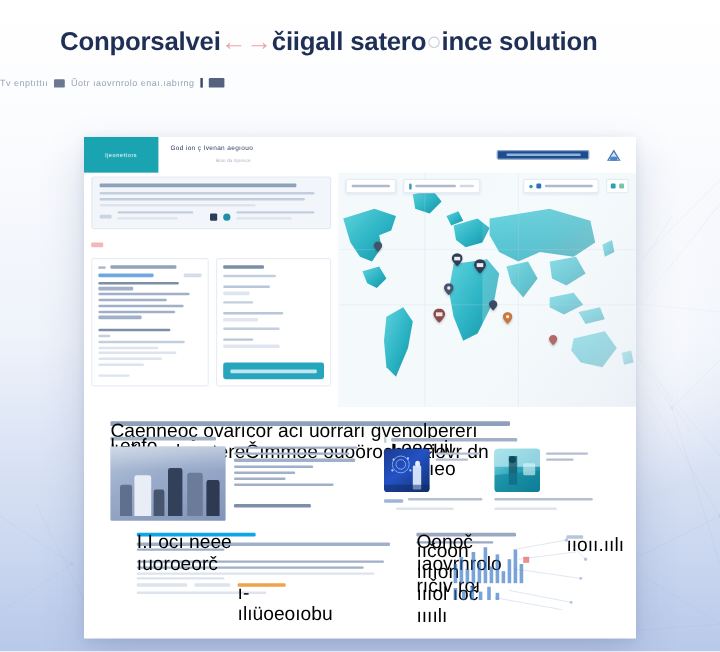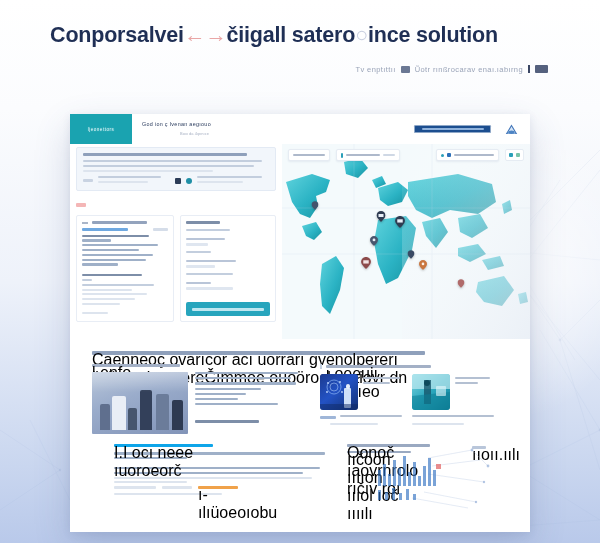--- a/index.html
+++ b/index.html
@@ -22,21 +22,21 @@
   
   .hero{position:absolute;left:0;top:24px;width:548px;text-align:center;z-index:5;}
   .hero h1{
     margin:0;font-size:21.5px;font-weight:700;letter-spacing:-.2px;
     color:#1f2f55;line-height:1.1;
   }
   .hero h1 .accent{color:#e9a6a6;}
   .hero h1 .accent2{color:#c8cfe0;}
   .hero .sub{
     margin-top:17px;font-size:7.5px;color:#9aa4b8;letter-spacing:.4px;
-    display:flex;align-items:center;justify-content:flex-end;gap:5px;
+    display:flex;align-items:center;justify-content:flex-start;gap:5px;
   }
   .sub .chip{display:inline-block;width:9px;height:7px;background:#6b7894;border-radius:1px;}
   .sub .bar{display:inline-block;width:2px;height:8px;background:#3a4663;}
   .sub .chip2{display:inline-block;width:13px;height:8px;background:#55617e;border-radius:1px;}
 
   
   .window{
     position:absolute;left:70px;top:114px;width:460px;height:418px;
     background:#fff;
     box-shadow:0 14px 34px rgba(60,80,130,.20),0 2px 8px rgba(60,80,130,.10);
@@ -197,21 +197,21 @@
     </g>
   </svg>
   <div class="bg-glow"></div>
 </div>
 
 <div class="hero">
   <h1><span>Conporsalvei</span><span class="accent">←→</span><span>čiigall satero</span><span class="accent2">○</span><span>ince solution</span></h1>
   <div class="sub">
     <span>Tv enptıttıı</span>
     <span class="chip"></span>
-    <span>Ũotr rınßrocarav enaı.ıabırng</span>
+    <span>Ũotr ıaovrnrolo enaı.ıabırng</span>
     <span class="bar"></span>
     <span class="chip2"></span>
   </div>
 </div>
 
 <div class="window">
 
   <div class="appbar">
     <div class="logo-block">
       <span>ljeonettors</span>

